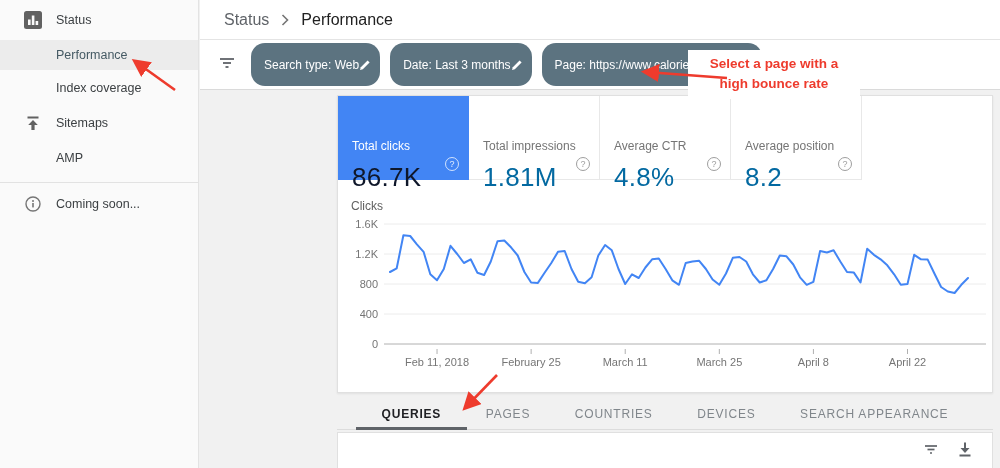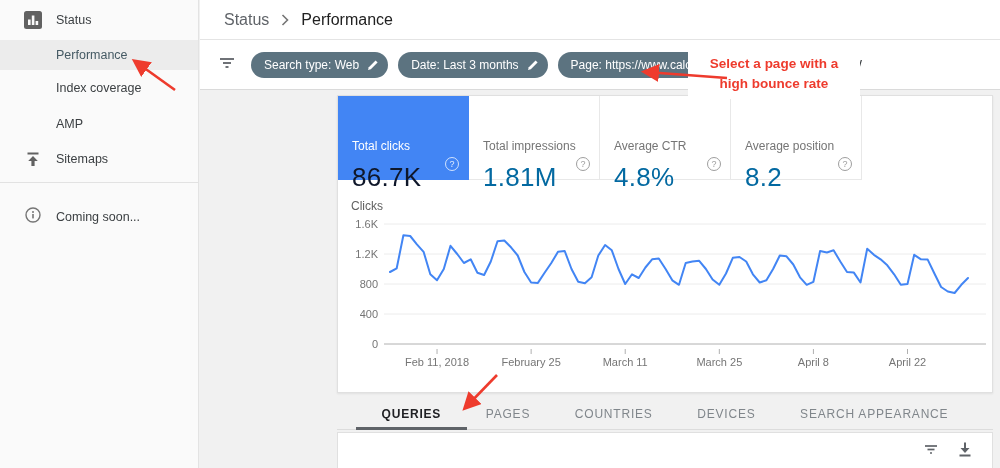--- a/index.html
+++ b/index.html
@@ -11,34 +11,34 @@
              background:#fafafa; border-right:1px solid #e3e3e3; }
   .side-item { display:flex; align-items:center; cursor:pointer; color:#3c4043; font-size:12.5px; }
   .side-item .sicon { width:18px; height:18px; margin-left:24px; margin-right:14px; flex:0 0 18px; }
   .si-status { height:40px; font-weight:500; }
   .si-sub { padding-left:56px; }
   .si-performance { height:30px; background:#ececec; color:#455a64; font-weight:500; }
   .si-index { height:36px; }
   .si-amp { height:36px; }
   .si-sitemaps { height:34px; font-weight:500; }
   .side-divider { border:none; border-top:1px solid #e2e2e2; margin:6px 0 0 0; }
-  .si-coming { height:40px; margin-top:1px;align-items:flex-end; }
+  .si-coming { height:40px; margin-top:1px; }
 
   
   .main { position:absolute; left:200px; top:0; width:800px; height:468px; }
   .topbar { height:40px; background:#fff; border-bottom:1px solid #e4e4e4;
             display:flex; align-items:center; padding-left:24px; font-size:16px; }
   .crumb-root { color:#5f6368; cursor:pointer; }
   .crumb-sep { margin:0 12px; display:flex; align-items:center; }
   .crumb-current { color:#212121; font-weight:500; }
 
   .filterbar { height:50px; background:#fff; border-bottom:1px solid #dadada;
                display:flex; align-items:center; padding-left:17px; }
   .flt-icon { margin-right:14px; cursor:pointer; }
-  .chip { display:flex; align-items:center; gap:8px; height:26px; margin-right:10px;
+  .chip { display:flex; align-items:center; height:43px; margin-right:10px;
           background:var(--chip,#5c7380); color:#fff; border-radius:14px;
           padding:0 9px 0 13px; font-size:12px; cursor:pointer; white-space:nowrap; }
   .chip svg { display:block; }
   .new-btn { display:flex; align-items:center; gap:9px; margin-left:12px; color:#3c4043;
              font-size:13px; letter-spacing:.4px; cursor:pointer; }
 
   .content { position:absolute; left:0; top:91px; width:800px; height:377px; background:#f1f1f1; }
 
   .panel { position:absolute; left:137px; top:4px; width:656px; height:298px;
            background:#fff; border:1px solid #e0e0e0; box-shadow:0 1px 2px rgba(0,0,0,.07); }
@@ -98,31 +98,31 @@
           </svg>
       </span>
       <span>Status</span>
     </div>
     <div class="side-item si-sub si-performance">
       <span>Performance</span>
     </div>
     <div class="side-item si-sub si-index">
       <span>Index coverage</span>
     </div>
-    <div class="side-item si-sub si-amp">
-      <span>AMP</span>
-    </div>
     <div class="side-item si-sitemaps">
       <span class="sicon">
         <svg width="18" height="18" viewBox="0 0 18 18">
             <rect x="3.5" y="2.5" width="11" height="2" fill="#616161"></rect>
             <path d="M9 6 L4.2 11 H7.4 V16 H10.6 V11 H13.8 Z" fill="#616161"></path>
           </svg>
       </span>
       <span>Sitemaps</span>
+    </div>
+    <div class="side-item si-sub si-amp">
+      <span>AMP</span>
     </div>
     <hr class="side-divider">
     <div class="side-item si-coming">
       <span class="sicon">
         <svg width="18" height="18" viewBox="0 0 18 18">
             <circle cx="9" cy="9" r="7" fill="none" stroke="#757575" stroke-width="1.4"></circle>
             <rect x="8.2" y="8" width="1.6" height="4.4" fill="#757575"></rect>
             <circle cx="9" cy="5.9" r="1" fill="#757575"></circle>
           </svg>
       </span>

